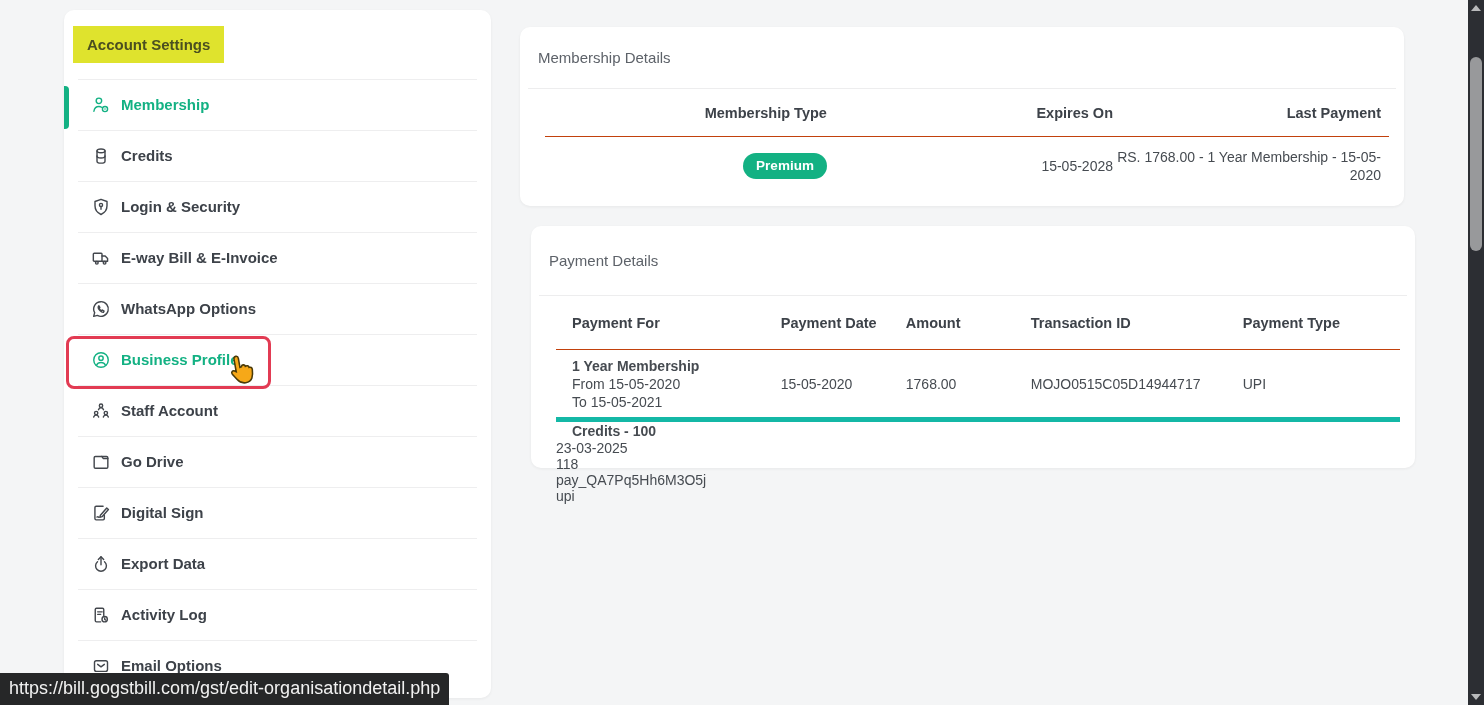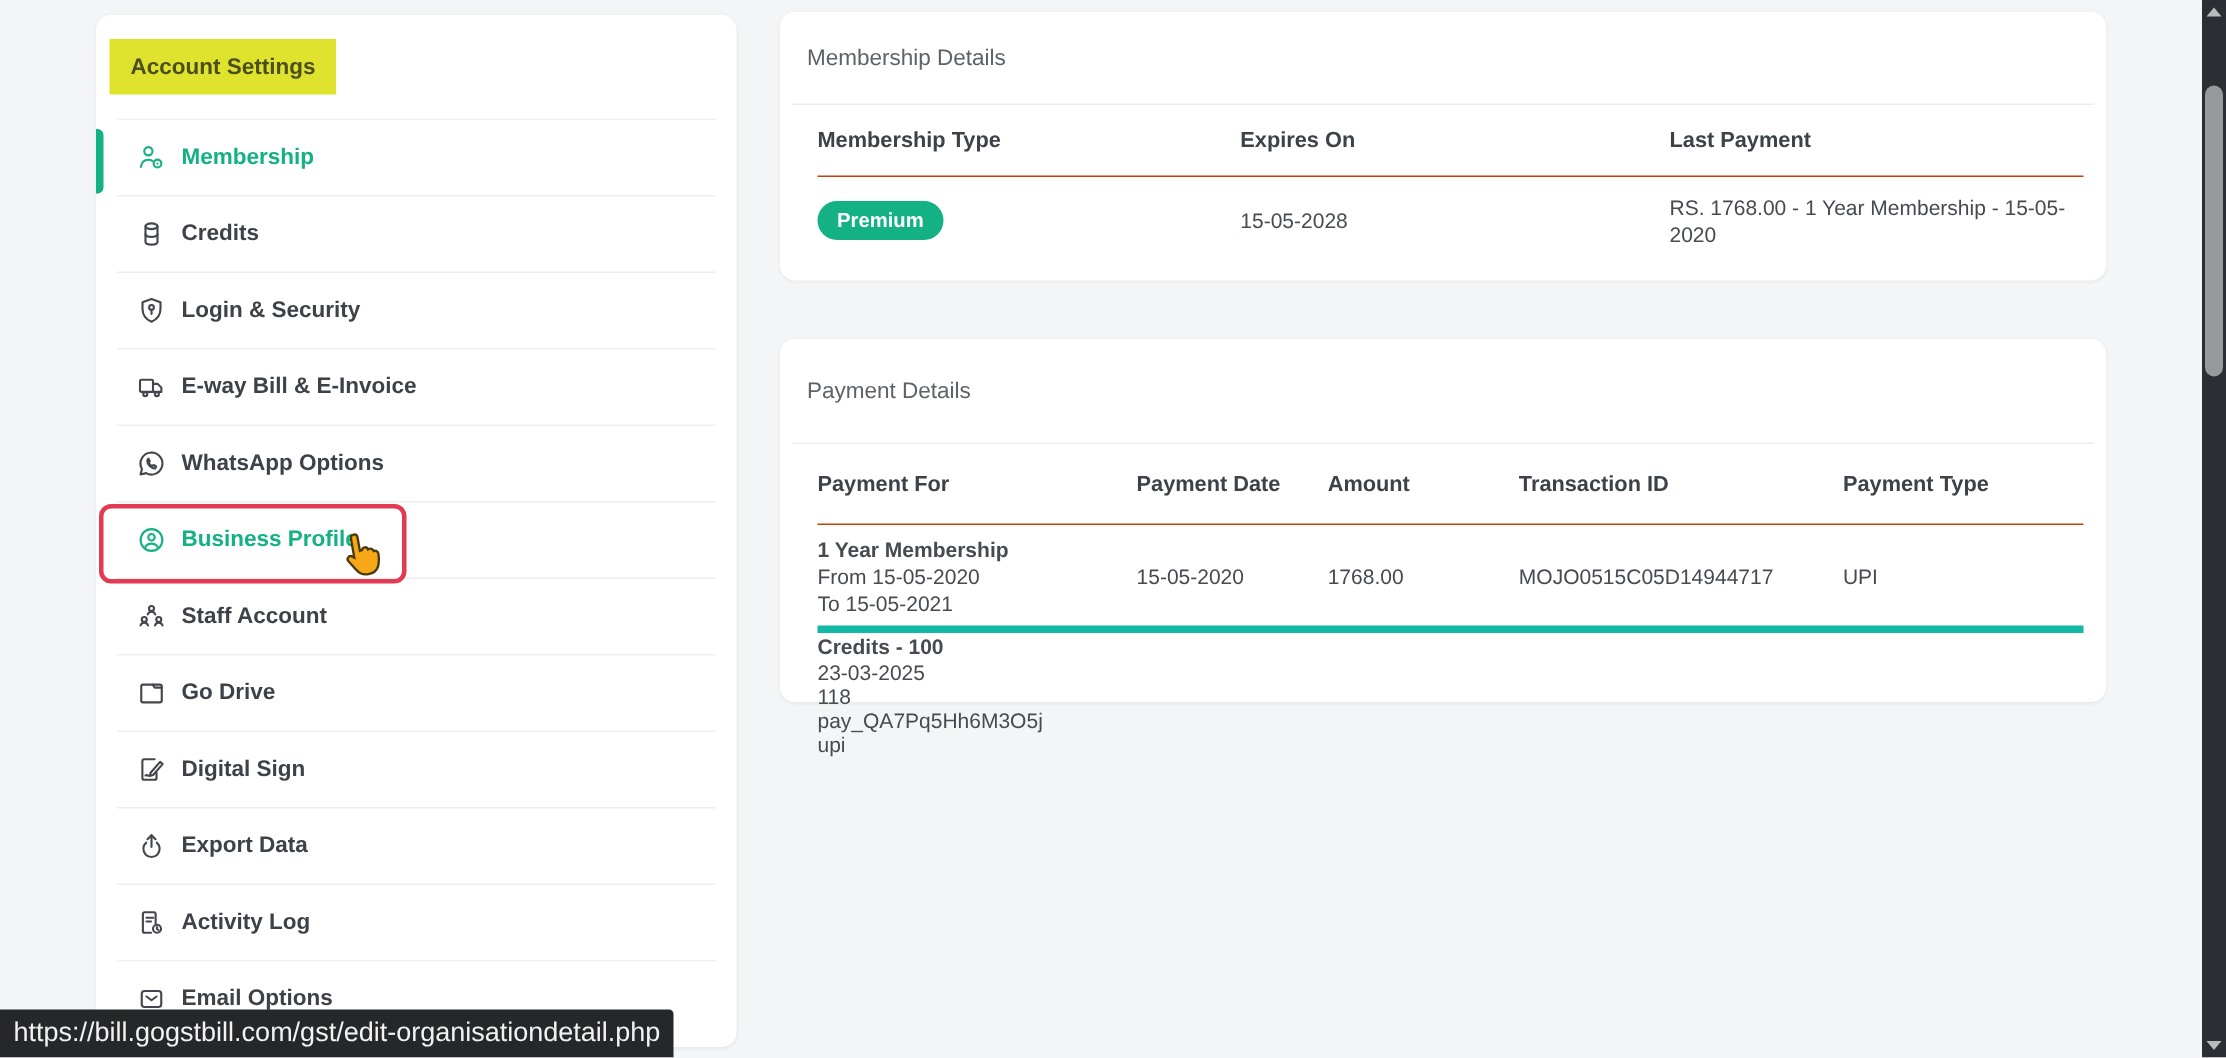--- a/index.html
+++ b/index.html
@@ -50,38 +50,38 @@
   }
   .cursor{
     position:absolute;left:227px;top:353px;width:29px;height:36px;z-index:6;
     transform:rotate(-10deg);pointer-events:none;
   }
   
   .card{
     position:absolute;background:#fff;border-radius:10px;
     box-shadow:0 1px 3px rgba(40,40,40,.06);
   }
-  #card-membership{left:520px;top:8px;width:884px;height:179px;}
-  #card-payment{left:520px;top:226px;width:884px;height:242px;}
+  #card-membership{left:520px;top:27px;width:884px;height:179px;text-align:right;}
+  #card-payment{left:531px;top:226px;width:884px;height:242px;}
   .card-head{display:flex;align-items:center;padding:0 18px;font-size:15px;color:#5d6269;}
   #card-membership .card-head{height:61px;}
   #card-payment .card-head{height:69px;}
   .card-div{height:1px;background:#ededee;margin:0 8px;}
   .tbl{margin:0 15px 0 25px;font-size:14px;color:#464b51;}
   .trow{display:flex;align-items:center;}
   .thead{font-weight:600;font-size:14.5px;color:#3d4249;border-bottom:1px solid #c2410c;}
   #card-membership .thead{height:48px;}
   #card-payment .thead{height:54px;}
   .mc1{width:33.4%;}.mc2{width:33.9%;}.mc3{width:32.7%;padding-right:8px;line-height:18px;}
   .mrow{min-height:57px;display:flex;align-items:center;}
   .badge{
     display:inline-block;background:var(--accent);color:#fff;
     font-weight:700;font-size:13.5px;padding:5px 13px 6px;border-radius:14px;
   }
-  .pc1{width:25.2%;padding-right:8px;}.pc2{width:15.1%;}.pc3{width:15.1%;}
+  .pc1{width:25.2%;padding-right:8px;margin-left:16px;}.pc2{width:15.1%;}.pc3{width:15.1%;}
   .pc4{width:25.6%;}.pc5{width:19%;}
   .prow1{height:72px;display:flex;align-items:center;border-bottom:5px solid #14b8a6;}
   .prow2{height:46px;display:flex;align-items:flex-start;flex-direction:column;}
   .pf-title{font-weight:700;line-height:18px;}
   .pf-sub{line-height:18px;}
   
   .status{
     position:absolute;left:0;bottom:0;z-index:10;
     background:#262728;color:#f2f2f2;font-size:18px;
     padding:5px 9px 6px;border-top-right-radius:3px;

